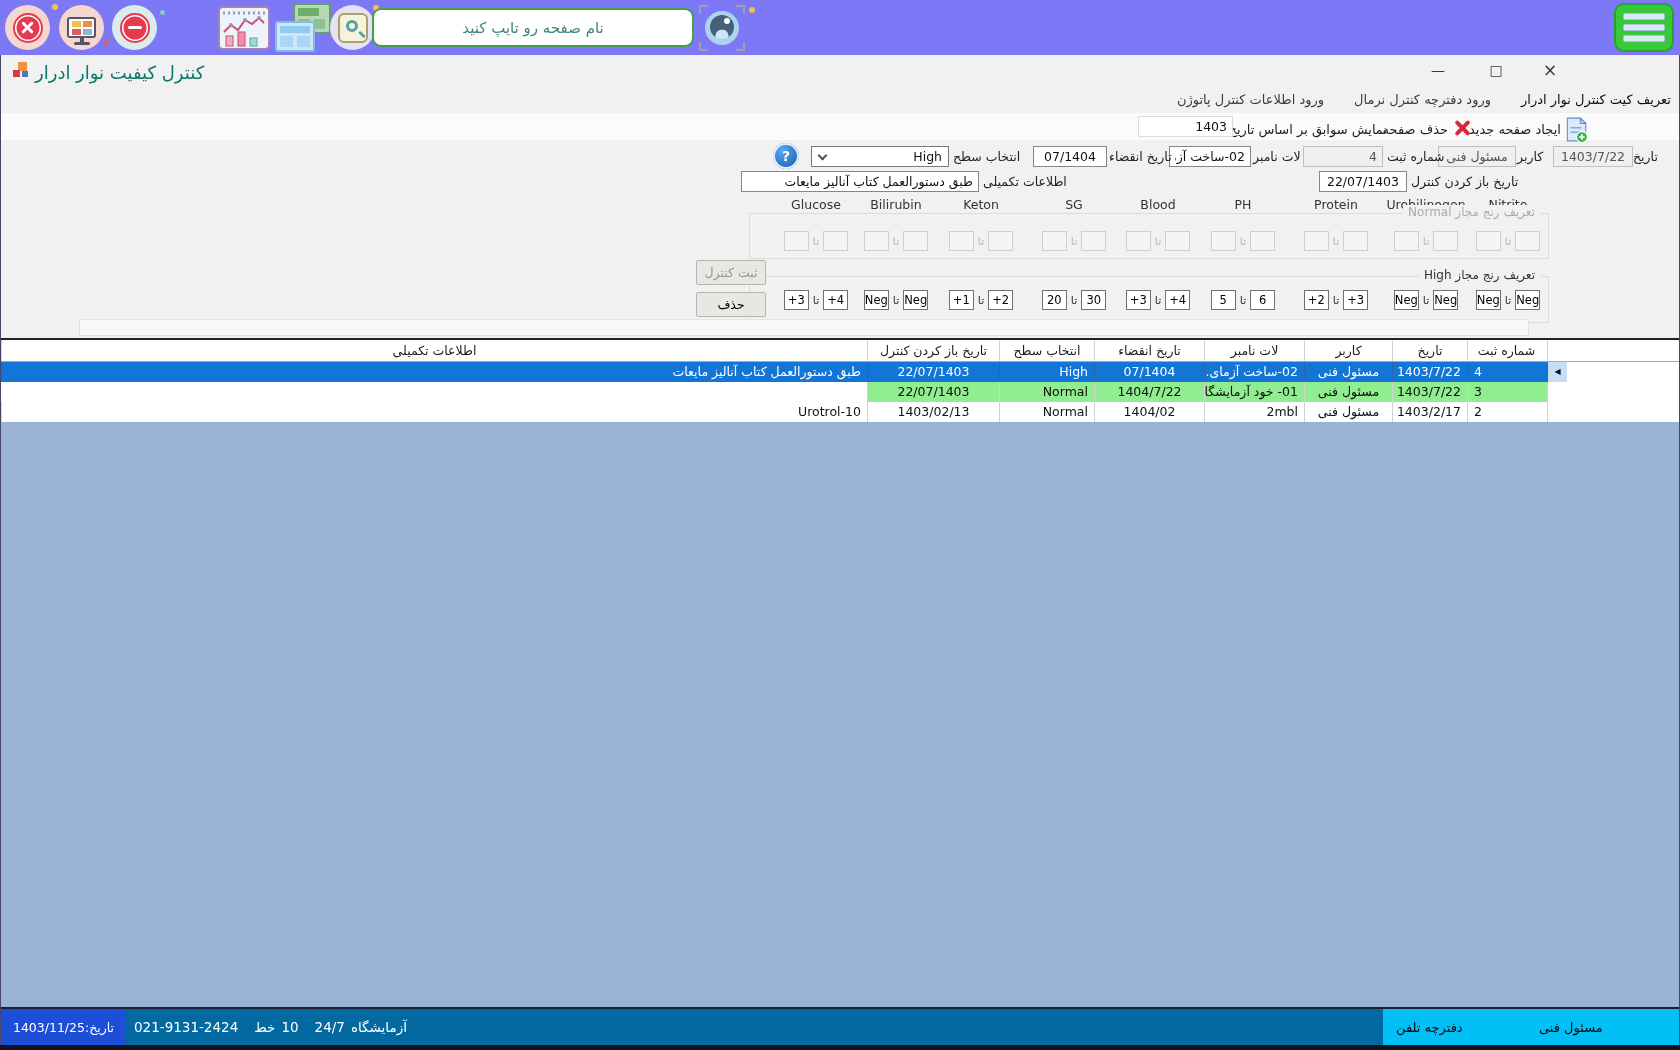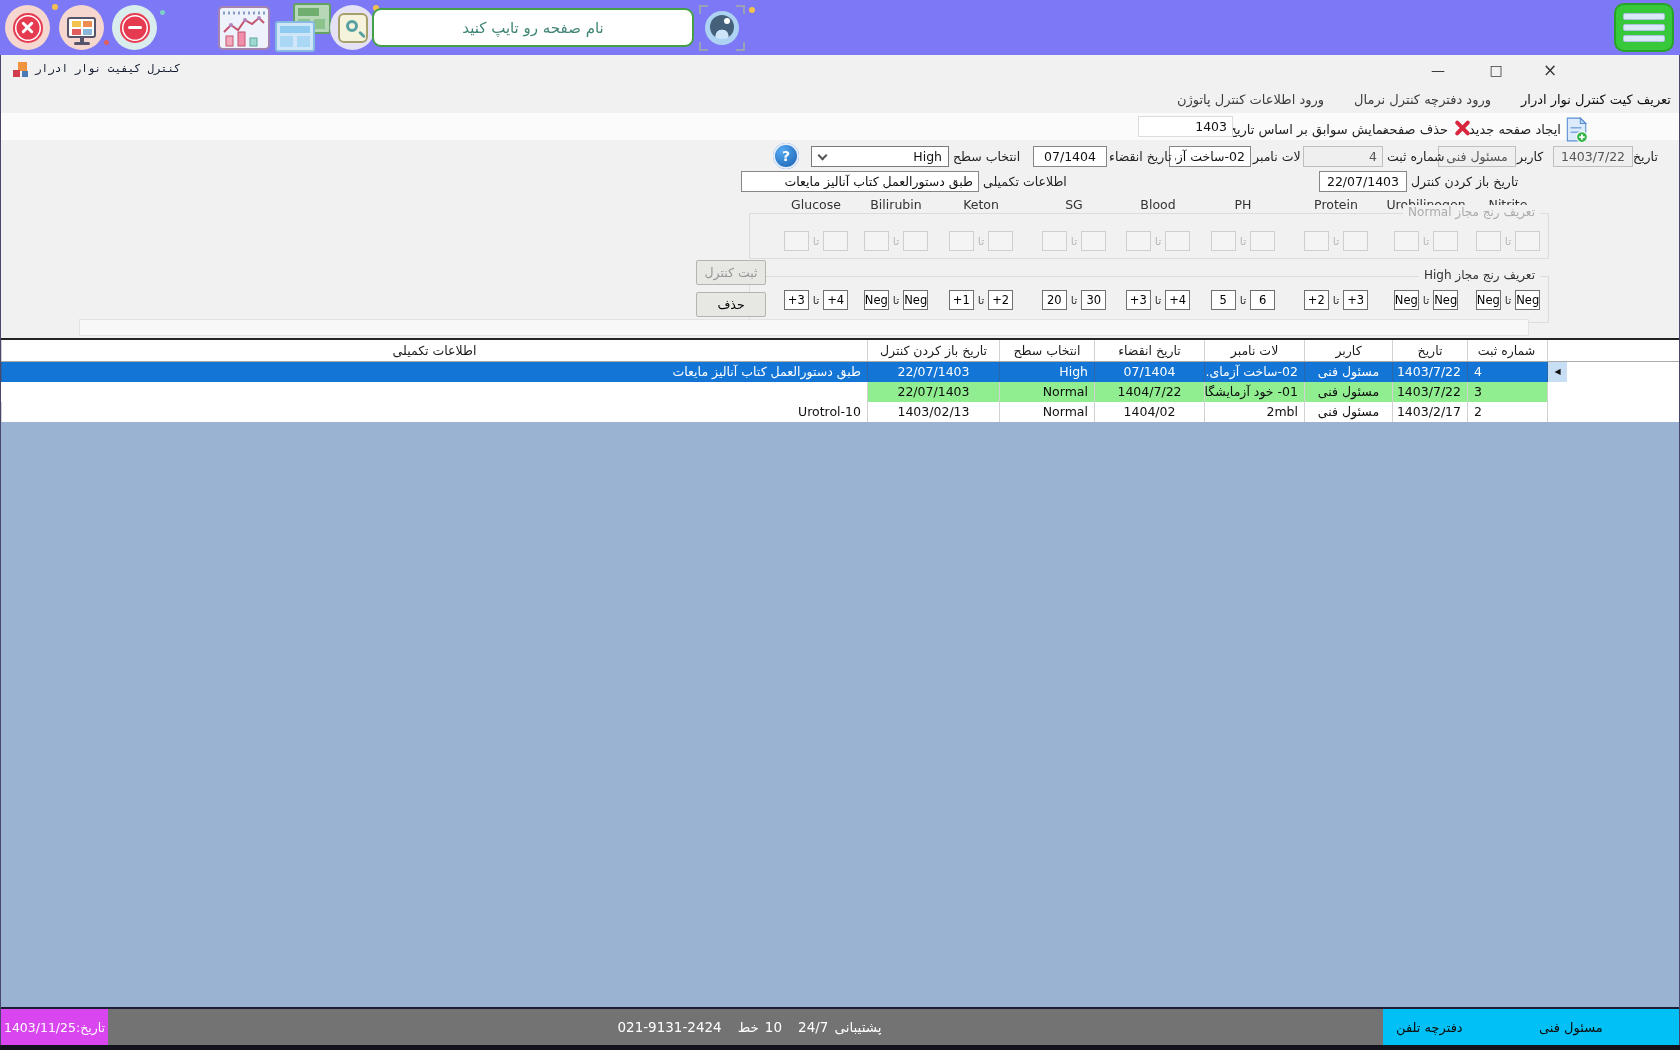--- a/index.html
+++ b/index.html
@@ -58,21 +58,21 @@
 
   
   #window { position:absolute; left:0; top:55px; width:1680px; height:990px; background:#f1f1f1;
             border-left:1px solid #47476b; border-right:1px solid #47476b; }
   #titlebar { position:absolute; left:0; top:0; width:100%; height:30px; }
   #applogo { position:absolute; left:12px; top:7px; width:16px; height:16px; }
   #applogo i { position:absolute; display:block; }
   .sq1 { left:5px; top:0; width:9px; height:9px; background:#f0923e; }
   .sq2 { left:0; top:8px; width:7px; height:7px; background:#d23b4e; }
   .sq3 { left:9px; top:9px; width:6px; height:6px; background:#4a7ab5; }
-  #win-title { position:absolute; left:34px; top:7px; font-size:11px; color:#0f172a; direction:rtl;font-family:Liberation Mono, monospace; }
+  #win-title { position:absolute; left:34px; top:7px; font-size:18px; color:#0f766e; direction:rtl; }
   .winctl { position:absolute; top:3px; width:34px; height:24px; text-align:center; line-height:24px;
             font-size:14px; color:#3a3a3a; cursor:pointer; }
   
   #tabstrip { position:absolute; left:0; top:30px; width:100%; height:28px; direction:rtl;
               display:flex; align-items:center; padding-right:8px; gap:30px; }
   .tab { font-size:13px; color:#3c3c3c; white-space:nowrap; cursor:pointer; }
   .tab.active { color:#0d0d0d; }
   
   #actionrow { position:absolute; left:0; top:58px; width:100%; height:27px; background:#fbfbfb; }
   .act-lbl { position:absolute; font-size:13px; color:#222; direction:rtl; white-space:nowrap; cursor:pointer; }
@@ -137,22 +137,22 @@
   .r-sel .g-sel  { background:#c7def5; color:#111; font-size:8px; line-height:20px; }
   .r-green .g-cell { background:#90ee90; color:#0d0d0d; }
   .r-green .g-gap, .r-green .g-sel { background:#fff; }
   .r-plain .g-cell { background:#fff; }
   
   #steel { position:absolute; left:0; top:367px; width:100%; height:585px; background:#9ab3d2; }
   #statusbar { position:absolute; left:0; top:952px; width:100%; height:38px; display:flex;
                direction:ltr; border-top:2px solid #1d1d33; }
   .sb-seg { height:100%; display:flex; align-items:center; justify-content:center; position:relative; }
   .sb-green  { width:245px; background:#90ee90; color:#0b0b0b; font-size:14px; direction:rtl; }
-  .sb-cyan   { width:107px; background:#d946ef; color:#fff; font-size:12.5px; direction:rtl; }
-  .sb-purple { flex:1; background:#737373; justify-content:center; }
+  .sb-cyan   { width:125px; background:#1d4ed8; color:#fff; font-size:12.5px; direction:rtl; }
+  .sb-purple { flex:1; background:#0369a1; justify-content:flex-start; }
   .sb-cyan2  { width:296px; background:#00c0f5; }
   .sb-support { display:flex; direction:ltr; align-items:center; color:#fff; font-size:13.5px;
                 padding-left:8px; gap:6px; }
   .sb-support .gapL { margin-left:10px; }
   .sb-cyan2 span { position:absolute; top:50%; transform:translateY(-50%); color:#0b0b0b;
                    font-size:13px; direction:rtl; white-space:nowrap; }
   #bottomstrip { position:absolute; left:0; top:1045px; width:100%; height:5px; background:#13131d; }
 </style>
 </head>
 <body>
@@ -471,21 +471,21 @@
   <div id="statusbar">
     <div class="sb-seg sb-cyan">
       <span>تاریخ:1403/11/25</span>
     </div>
     <div class="sb-seg sb-purple">
       <div class="sb-support">
         <span>021-9131-2424</span>
         <span class="gapL">خط</span>
         <span>10</span>
         <span class="gapL">24/7</span>
-        <span>پشتیبانی</span>
+        <span>آزمایشگاه</span>
       </div>
     </div>
     <div class="sb-seg sb-cyan2">
       <span style="left:13px">دفترچه تلفن</span>
       <span style="left:156px">مسئول فنی</span>
     </div>
   </div>
 </div>
 
 <div id="bottomstrip"></div>

